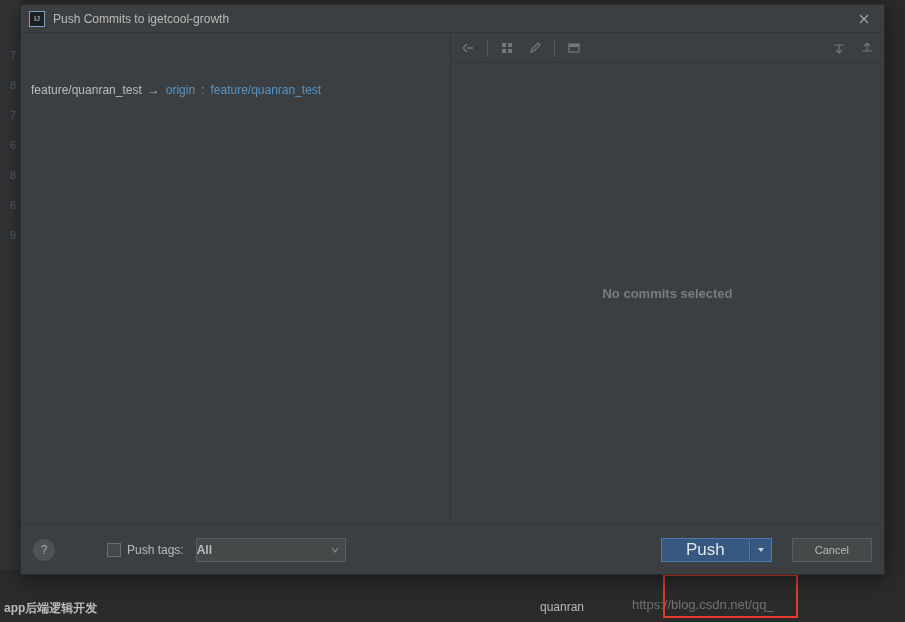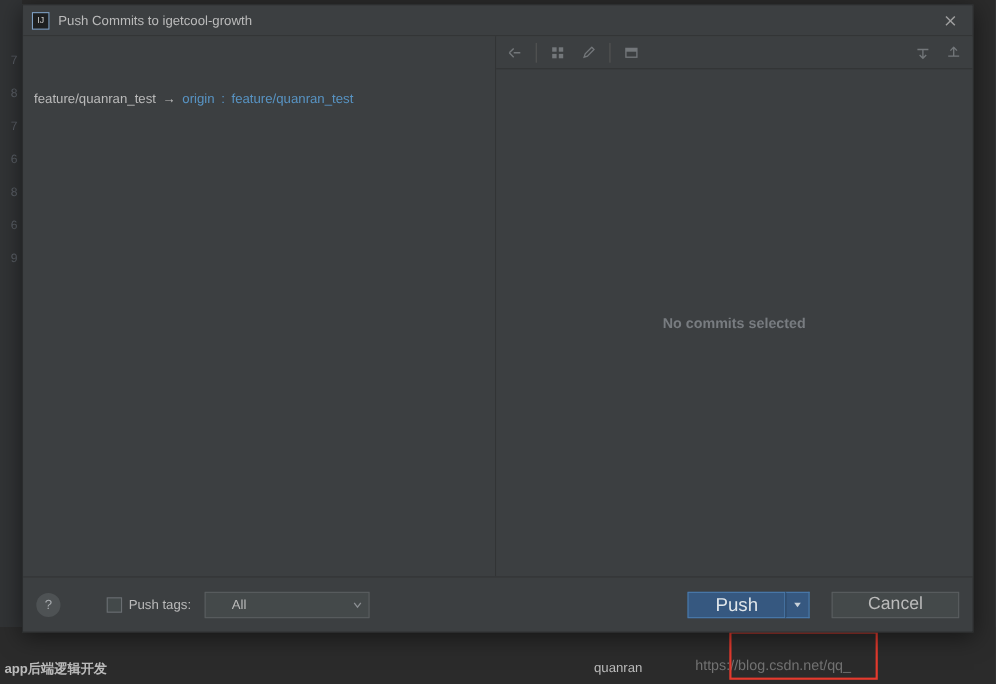--- a/index.html
+++ b/index.html
@@ -205,44 +205,45 @@
       display: flex;
       align-items: center;
       justify-content: center;
       font-size: 12px;
       cursor: pointer;
     }
     .checkbox-wrap {
       display: flex;
       align-items: center;
       gap: 6px;
-      margin-left: 30px;
+      margin-left: 40px;
     }
     .checkbox {
       width: 14px;
       height: 14px;
       border: 1px solid #6a6e72;
       background: #43494a;
       cursor: pointer;
     }
     .checkbox-label {
       color: #bbbbbb;
       font-size: 12px;
     }
     .select-box {
       width: 150px;
       height: 24px;
       background: #44494a;
       border: 1px solid #5a5e60;
       display: flex;
       align-items: center;
-      padding: 0 24px;
+      padding: 0 0;
       color: #bbbbbb;
       position: relative;
       cursor: pointer;
+      font-weight: bold;
     }
     .select-box .chev {
       position: absolute;
       right: 6px;
       color: #8b8f93;
     }
     .footer-spacer {
       flex: 1;
     }
     .push-btn {
@@ -268,24 +269,24 @@
       align-items: center;
       justify-content: center;
       color: #c9d2da;
       cursor: pointer;
     }
     .cancel-btn {
       height: 24px;
       background: #44494a;
       border: 1px solid #5a5e60;
       color: #bbbbbb;
-      padding: 0 32px;
-      display: flex;
-      align-items: center;
-      font-size: 16px;
+      padding: 0 22px;
+      display: flex;
+      align-items: center;
+      font-size: 11px;
       cursor: pointer;
       margin-left: 8px;
     }
     svg { display: block; }
   </style>
 </head>
 <body>
 
 <div class="gutter">
   <div>7</div>

